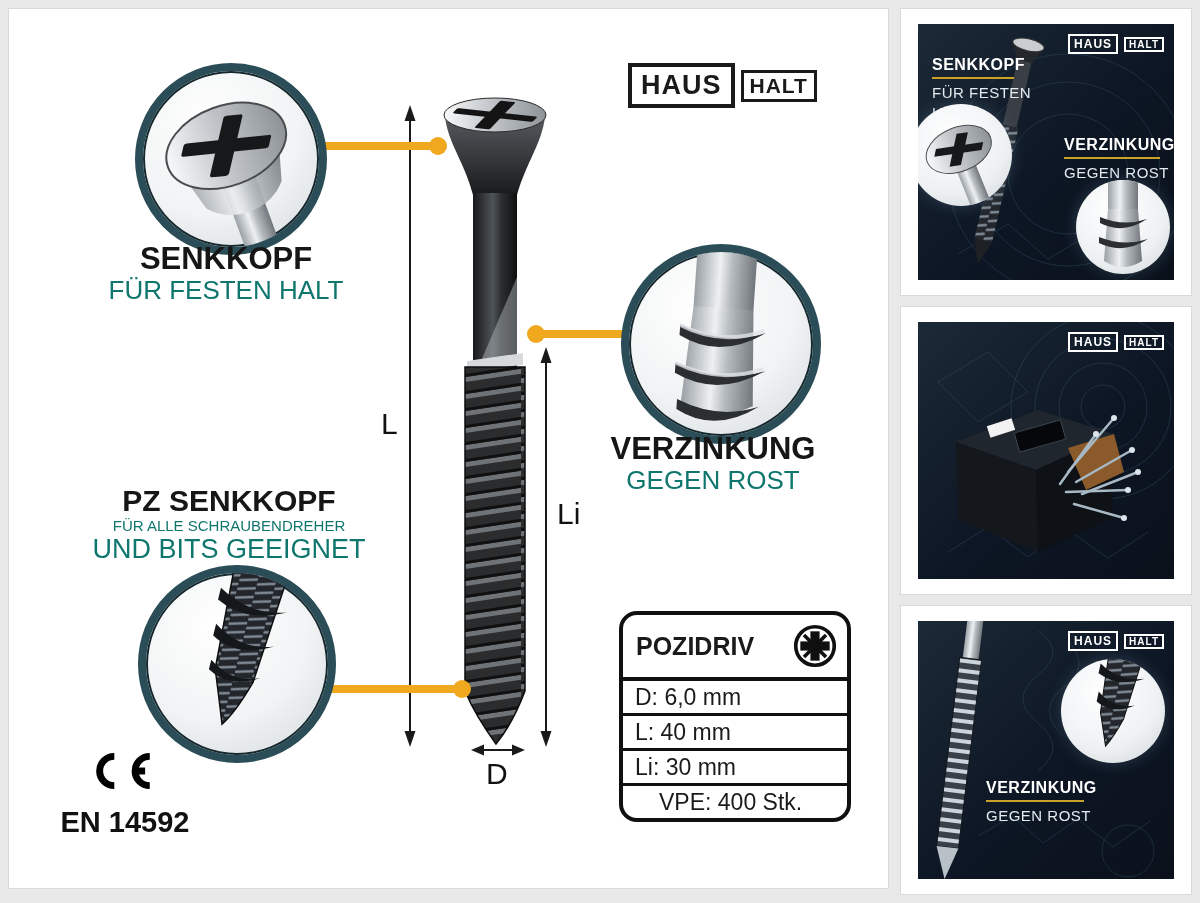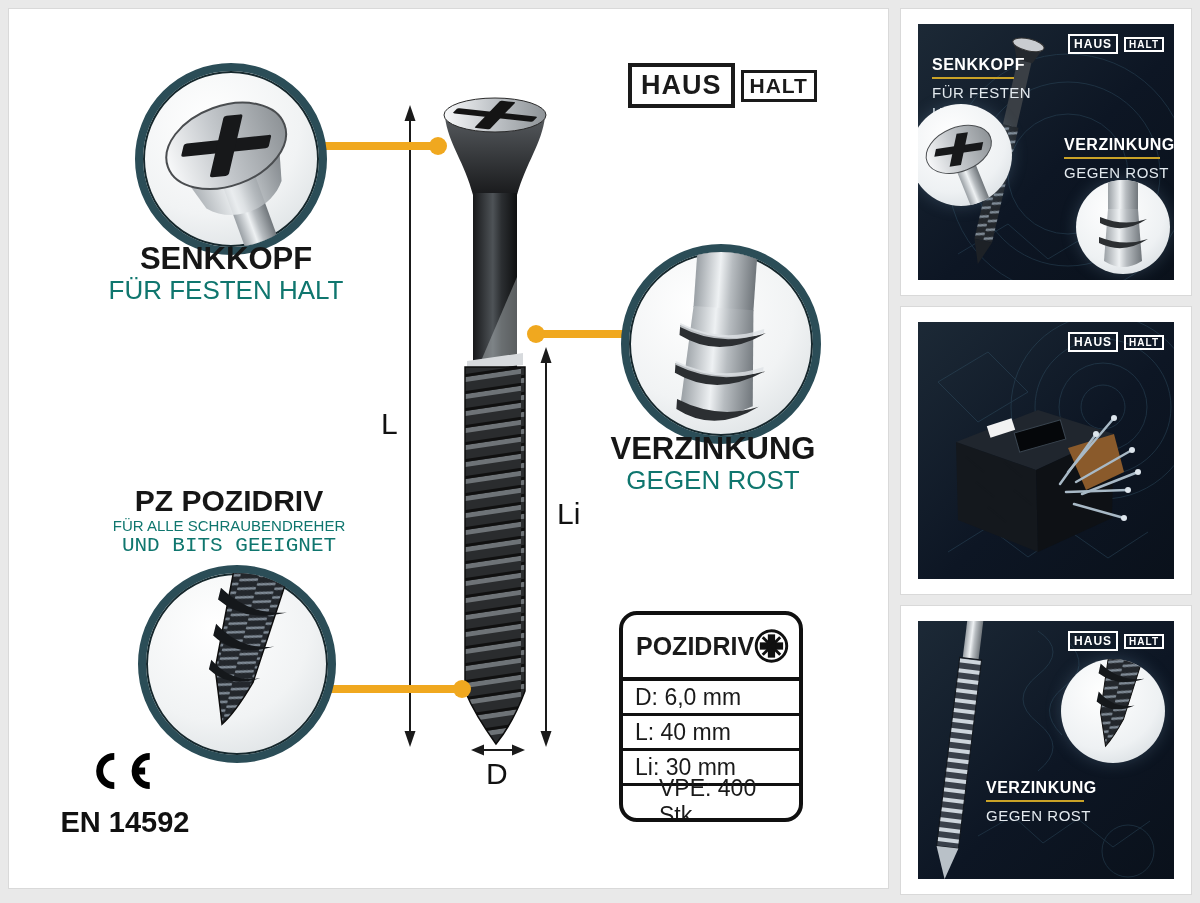--- a/index.html
+++ b/index.html
@@ -20,21 +20,21 @@
   .ring-circle{position:absolute;border-radius:50%;border:8px solid #2b4d57;overflow:hidden;
                background:radial-gradient(circle at 38% 30%,#ffffff 0%,#f1f3f4 55%,#d3d9dc 100%);
                box-shadow:inset 0 0 0 2px #16282d;}
   .callout-block{position:absolute;text-align:center;}
   .callout-title{font-size:31px;font-weight:bold;color:#161616;line-height:1.05;}
   .callout-sub{font-size:26px;color:#0f766e;line-height:1.15;}
 
   .dim-label{position:absolute;font-size:30px;color:#111;}
 
   
-  .spec-table{position:absolute;width:184px;border:4px solid #101010;border-radius:18px;
+  .spec-table{position:absolute;width:232px;border:4px solid #101010;border-radius:18px;
               overflow:hidden;background:#fff;box-sizing:border-box;}
   .spec-header{display:flex;align-items:center;justify-content:space-between;height:62px;
                padding:0 10px 0 13px;border-bottom:4px solid #101010;}
   .spec-header-label{font-size:25px;font-weight:bold;}
   .spec-row{height:30px;display:flex;align-items:center;padding:1px 16px 1px 12px;
             font-size:23px;border-bottom:3px solid #101010;}
   .spec-row:last-child{border-bottom:none;margin-left:24px;}
 
   .cert-standard{position:absolute;font-size:29px;font-weight:bold;color:#111;text-align:center;}
 
@@ -186,23 +186,23 @@
           </g>
         </g>
       </svg>
     </div>
     <div class="callout-block" style="left:553px;top:424px;width:302px;">
       <div class="callout-title">VERZINKUNG</div>
       <div class="callout-sub">GEGEN ROST</div>
     </div>
 
     <div class="callout-block" style="left:40px;top:476px;width:360px;">
-      <div class="callout-title" style="font-size:30px;">PZ POZIDRIV</div>
+      <div class="callout-title" style="font-size:30px;">PZ SENKKOPF</div>
       <div class="callout-sub" style="font-size:15px;">FÜR ALLE SCHRAUBENDREHER</div>
-      <div class="callout-sub" style="font-size:21px;font-family:Liberation Mono, monospace;">UND BITS GEEIGNET</div>
+      <div class="callout-sub" style="font-size:27px;">UND BITS GEEIGNET</div>
     </div>
     <div class="ring-circle" style="left:129px;top:556px;width:182px;height:182px;">
       <svg width="182" height="182" viewBox="-91 -91 182 182">
         <g transform="rotate(14)">
           <path d="M-26,-95 L28,-95 L20,14 Q10,48 0,62 Q-12,30 -20,10 Z" fill="url(#miniThread)" stroke="#0e0e0e" stroke-width="1.5"></path>
           <g fill="#15181b">
             <path d="M-34,-58 Q-2,-42 36,-62 Q0,-50 -34,-70 Z"></path>
             <path d="M-30,-22 Q-2,-6 32,-26 Q0,-14 -30,-34 Z"></path>
             <path d="M-26,12 Q-2,26 26,8 Q0,20 -26,2 Z"></path>
           </g>

